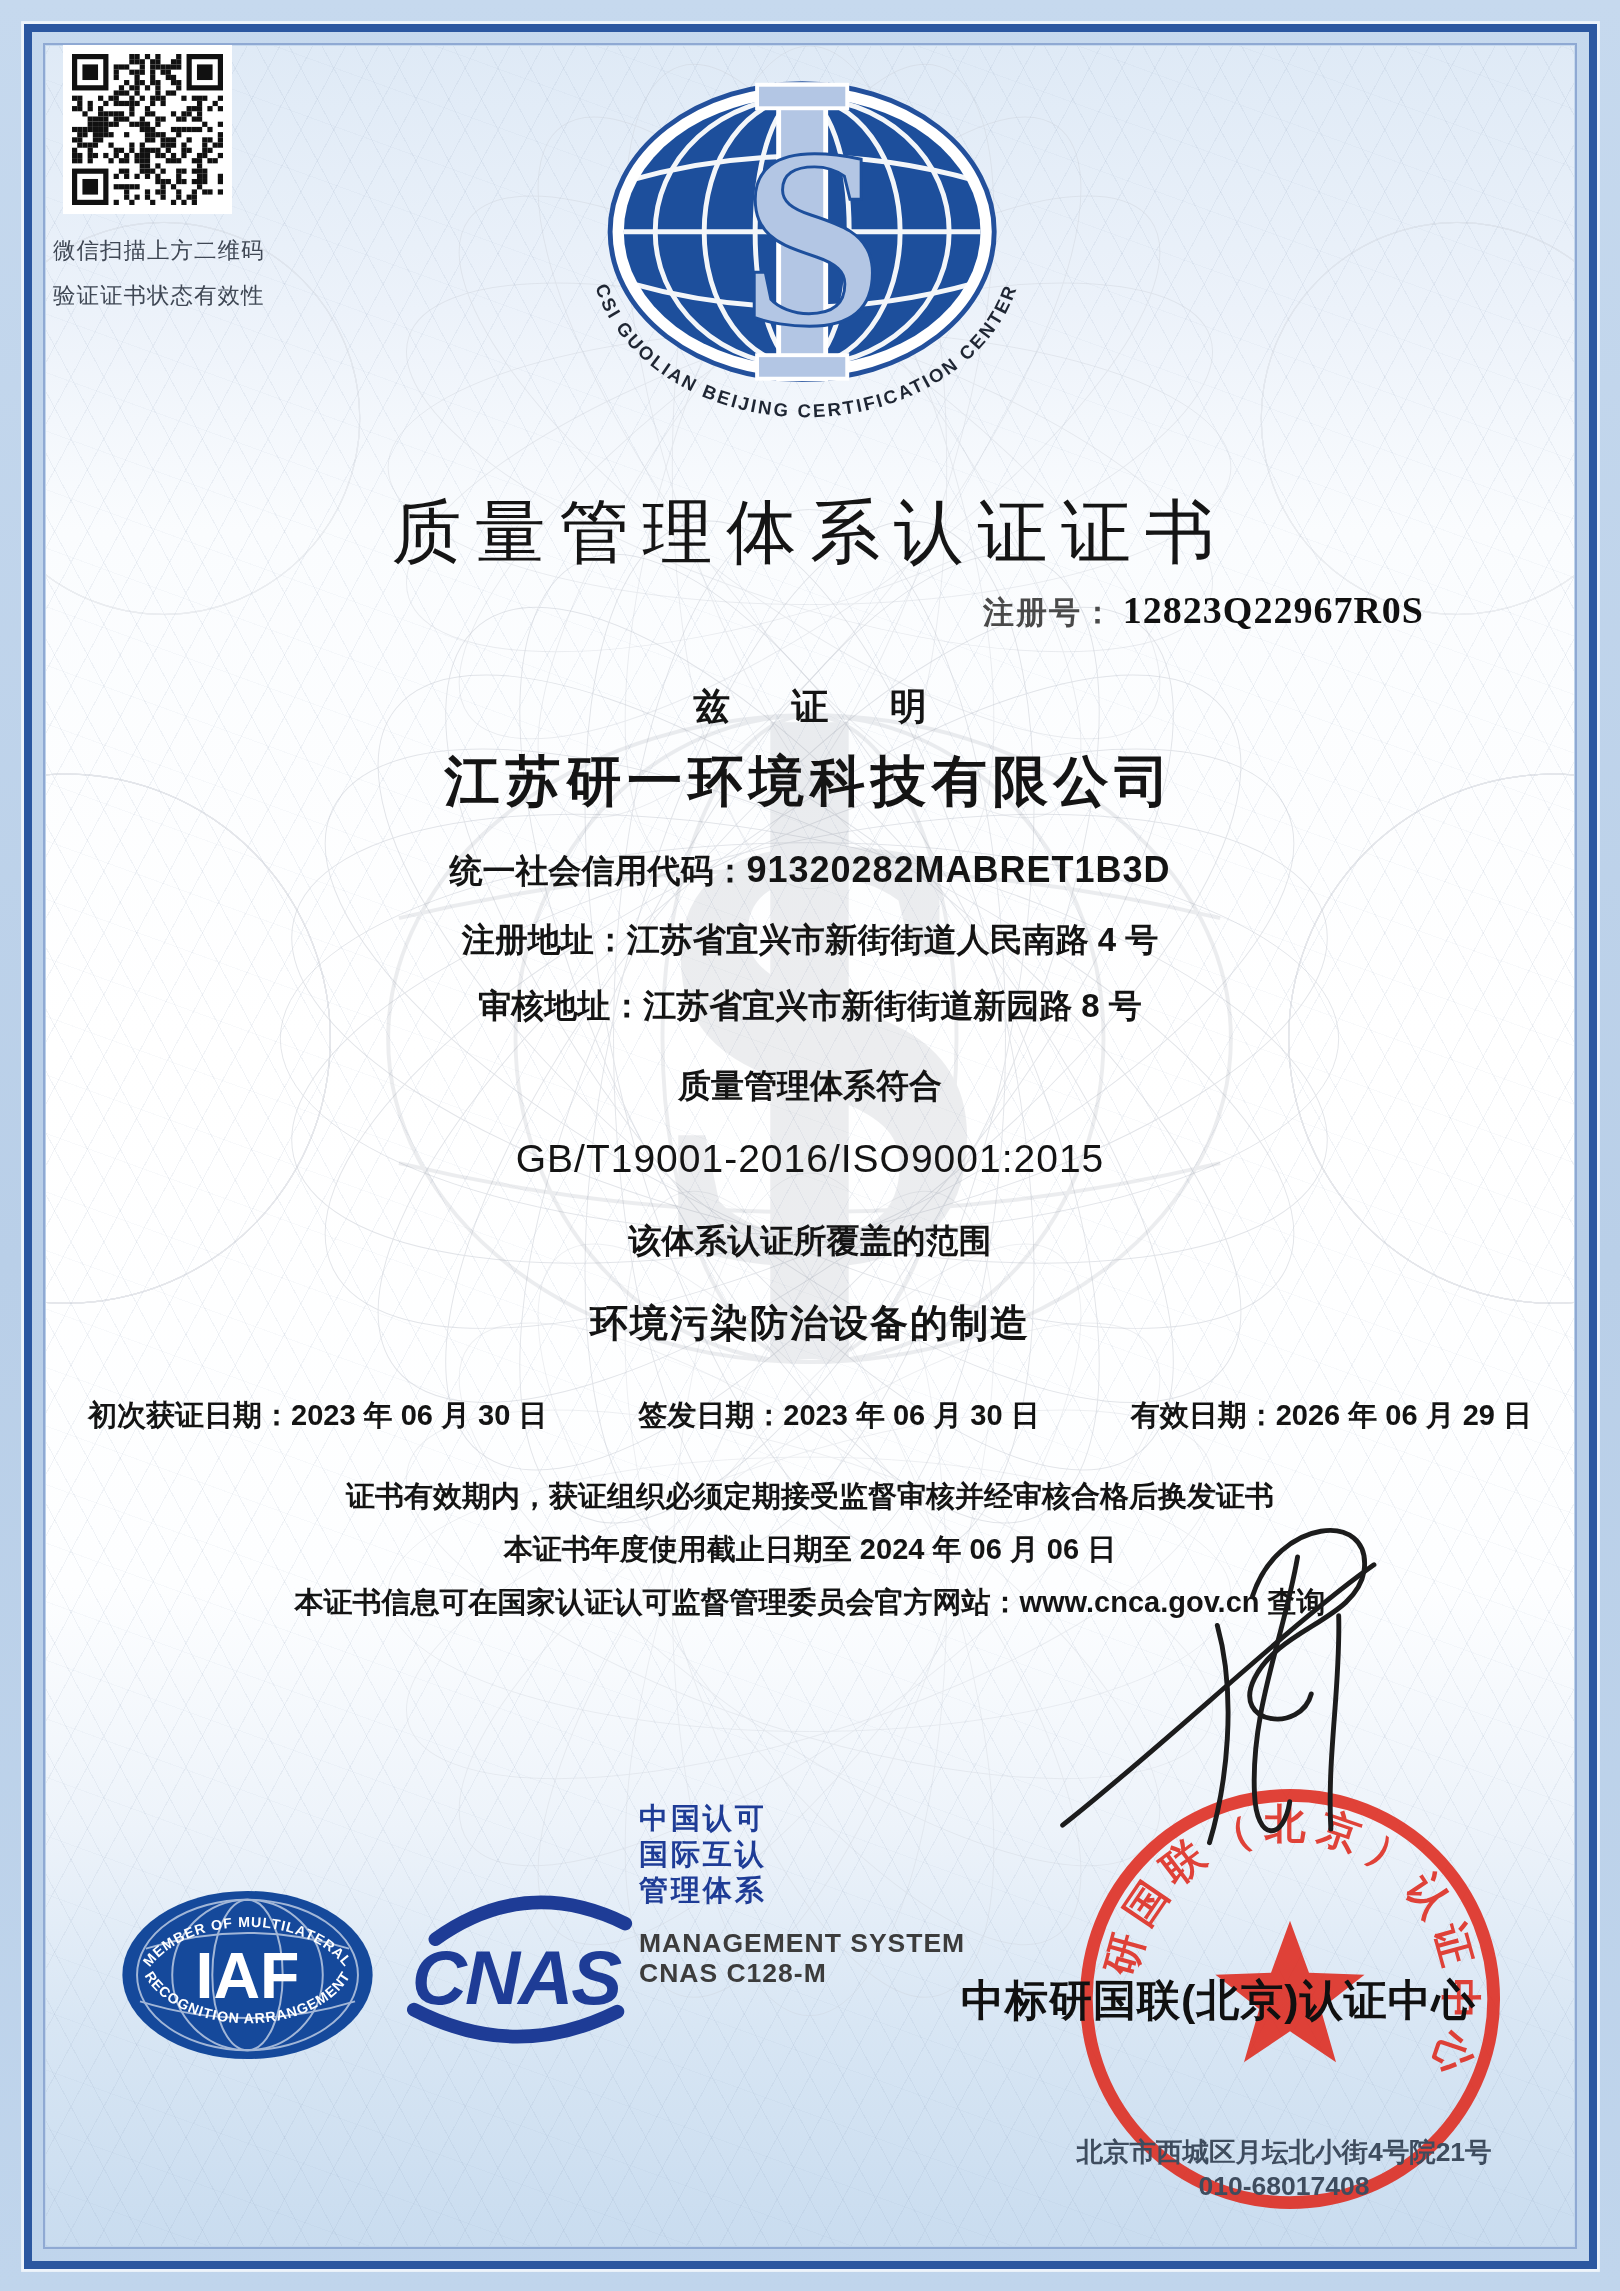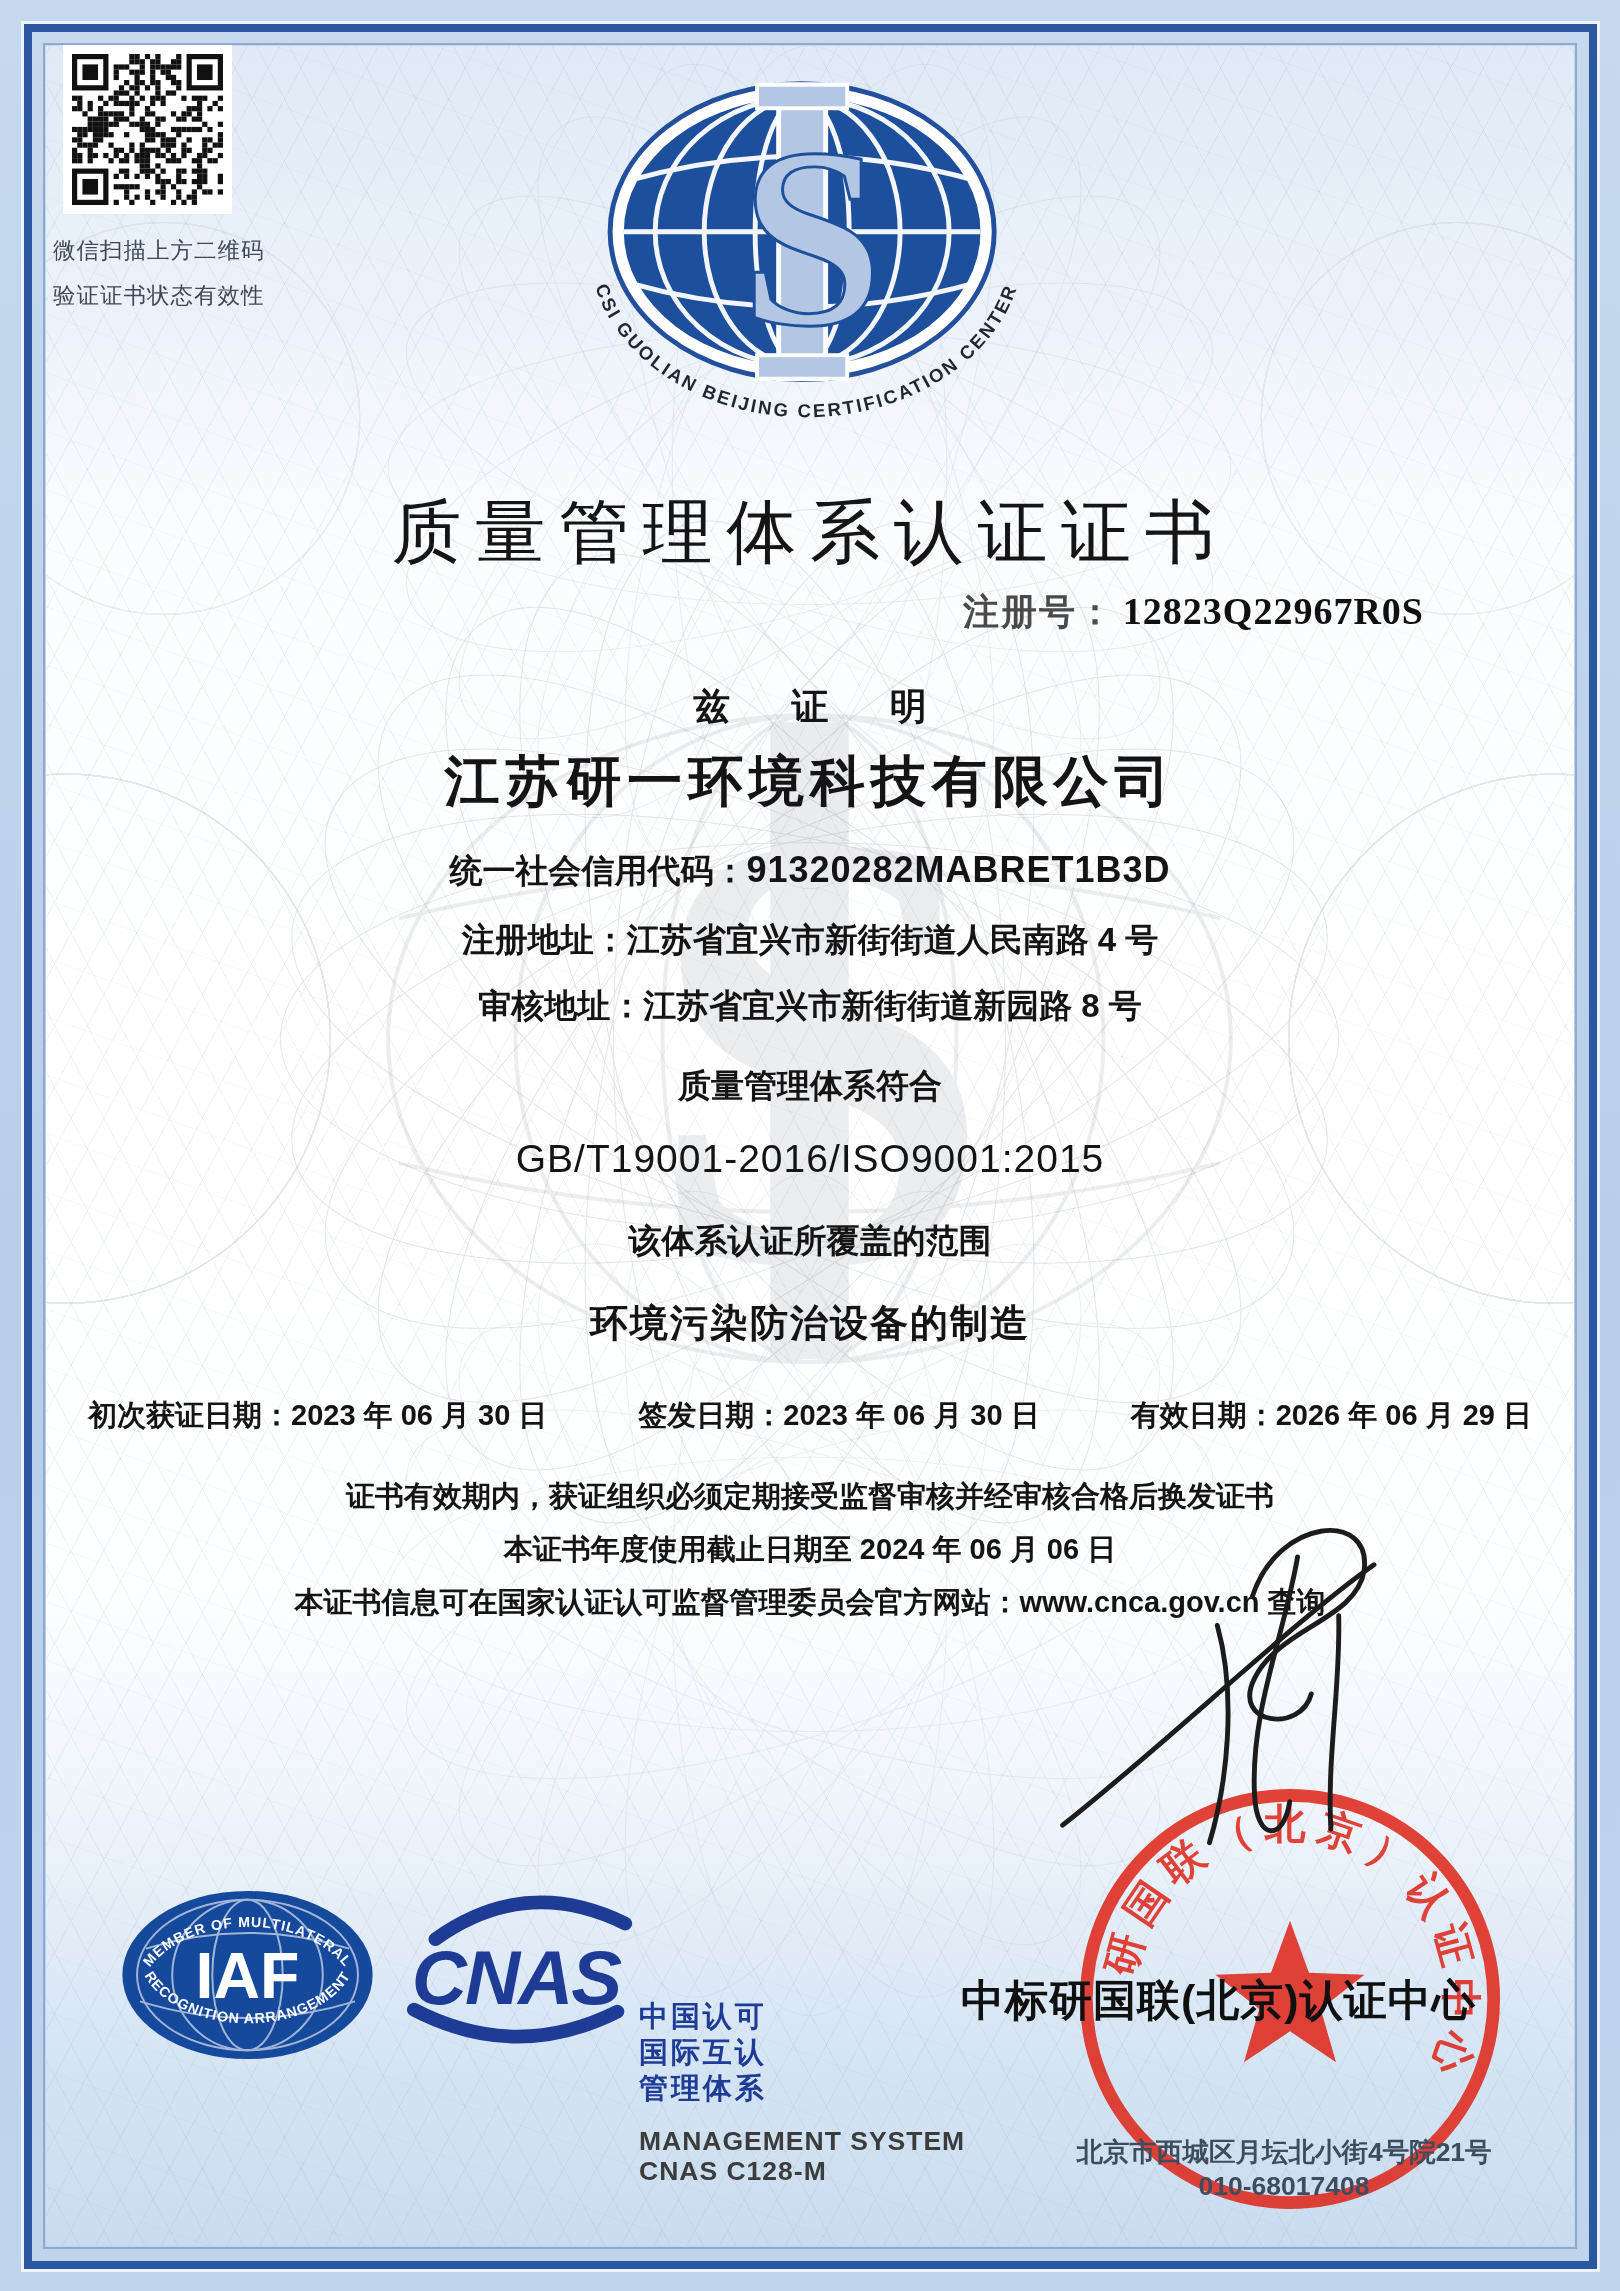--- a/index.html
+++ b/index.html
@@ -18,40 +18,40 @@
       repeating-linear-gradient(20deg, rgba(125,145,175,.05) 0 1px, transparent 1px 55px),
       linear-gradient(180deg,#dfeaf6 0%,#ecf2fa 12%,#fafcfe 22%,#ffffff 45%,#fdfeff 70%,#edf3fa 81%,#d8e6f4 90%,#c9dcef 100%);
   }
   .abs{position:absolute;}
   .center{left:0;right:0;text-align:center;}
   #deco{position:absolute;inset:0;pointer-events:none;}
   .qr-card{left:63px;top:45px;width:169px;height:169px;background:#fff;padding:8.8px;box-sizing:border-box;}
   .qr-caption{left:53px;font-size:22.5px;letter-spacing:1px;color:#3f4754;font-weight:400;}
   .title{top:486px;font-size:70px;font-weight:400;letter-spacing:13.7px;color:#151515;}
   .reg-row{top:588px;right:196px;display:flex;align-items:baseline;gap:7.8px;}
-  .reg-label{font-size:36px;font-weight:700;color:#4a4a4a;letter-spacing:2px;}
+  .reg-label{font-size:31px;font-weight:700;color:#4a4a4a;letter-spacing:2px;}
   .reg-number{font-size:38px;font-weight:600;font-family:"Liberation Serif","DejaVu Serif",serif;color:#111;letter-spacing:1px;}
   .certify{top:682px;font-size:37px;font-weight:700;letter-spacing:25.5px;text-indent:25.5px;}
   .company{top:745px;font-size:55px;font-weight:900;letter-spacing:5.9px;}
   .line{font-weight:700;margin-top:12px;}
   .credit{top:837px;font-size:33px;}
   .credit .val{font-size:36px;font-weight:800;letter-spacing:1px;}
   .regaddr{top:906px;font-size:33px;}
   .auditaddr{top:972px;font-size:33px;}
   .system{top:1045px;font-size:33px;font-weight:700;margin-top:19px;}
   .standard{top:1127px;font-size:39px;font-weight:400;letter-spacing:1px;margin-top:10px;}
   .scope-intro{top:1219px;font-size:33px;font-weight:700;}
   .scope{top:1298px;font-size:38px;font-weight:800;letter-spacing:2px;}
   .dates-row{top:1396px;left:0;right:0;display:flex;justify-content:space-between;padding:0 88px;}
   .date-item{font-size:29px;font-weight:700;white-space:nowrap;}
   .notes{top:1470px;}
   .note{font-size:29px;font-weight:700;line-height:53px;}
   .issuer-name{left:961px;top:1972px;font-size:43px;font-weight:700;letter-spacing:1px;z-index:6;color:#101010;}
   .footer-address{left:990px;top:2135px;width:588px;text-align:center;font-size:26.5px;font-weight:700;color:#3e4c5e;line-height:34px;z-index:6;}
-  .cnas-text{left:639px;top:1998px;z-index:3;}
+  .cnas-text{left:639px;top:1800px;z-index:3;}
   .cnas-cn{font-size:29px;font-weight:700;color:#1e3c96;line-height:36px;letter-spacing:2.9px;}
   .cnas-en{font-size:26.5px;font-weight:800;color:#3c3c3c;line-height:30px;letter-spacing:1px;}
   .cnas-en.first{margin-top:20px;text-align:center;}
   svg{display:block;}.z3{z-index:3}.z4{z-index:4}.z5{z-index:5}
 </style>
 </head>
 <body>
 
 <div class="inner">
 

